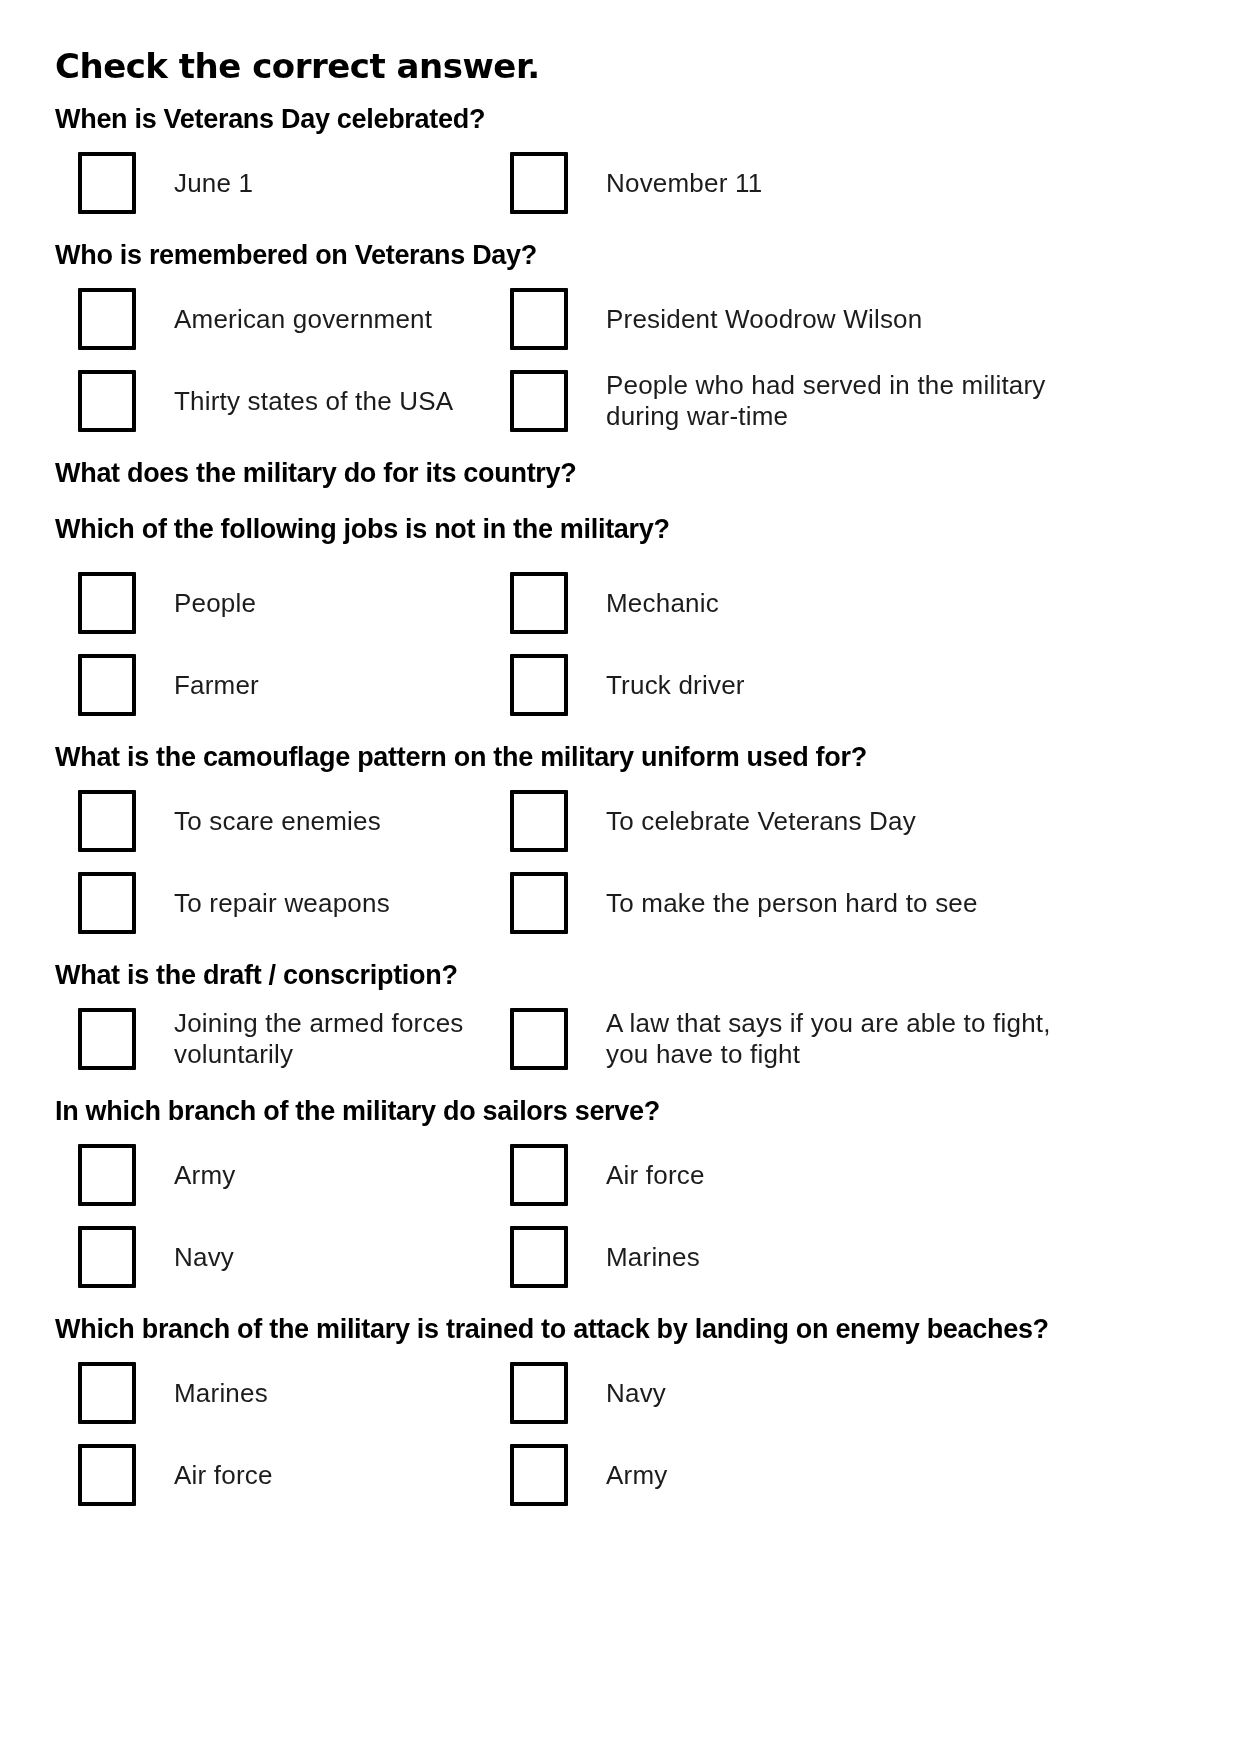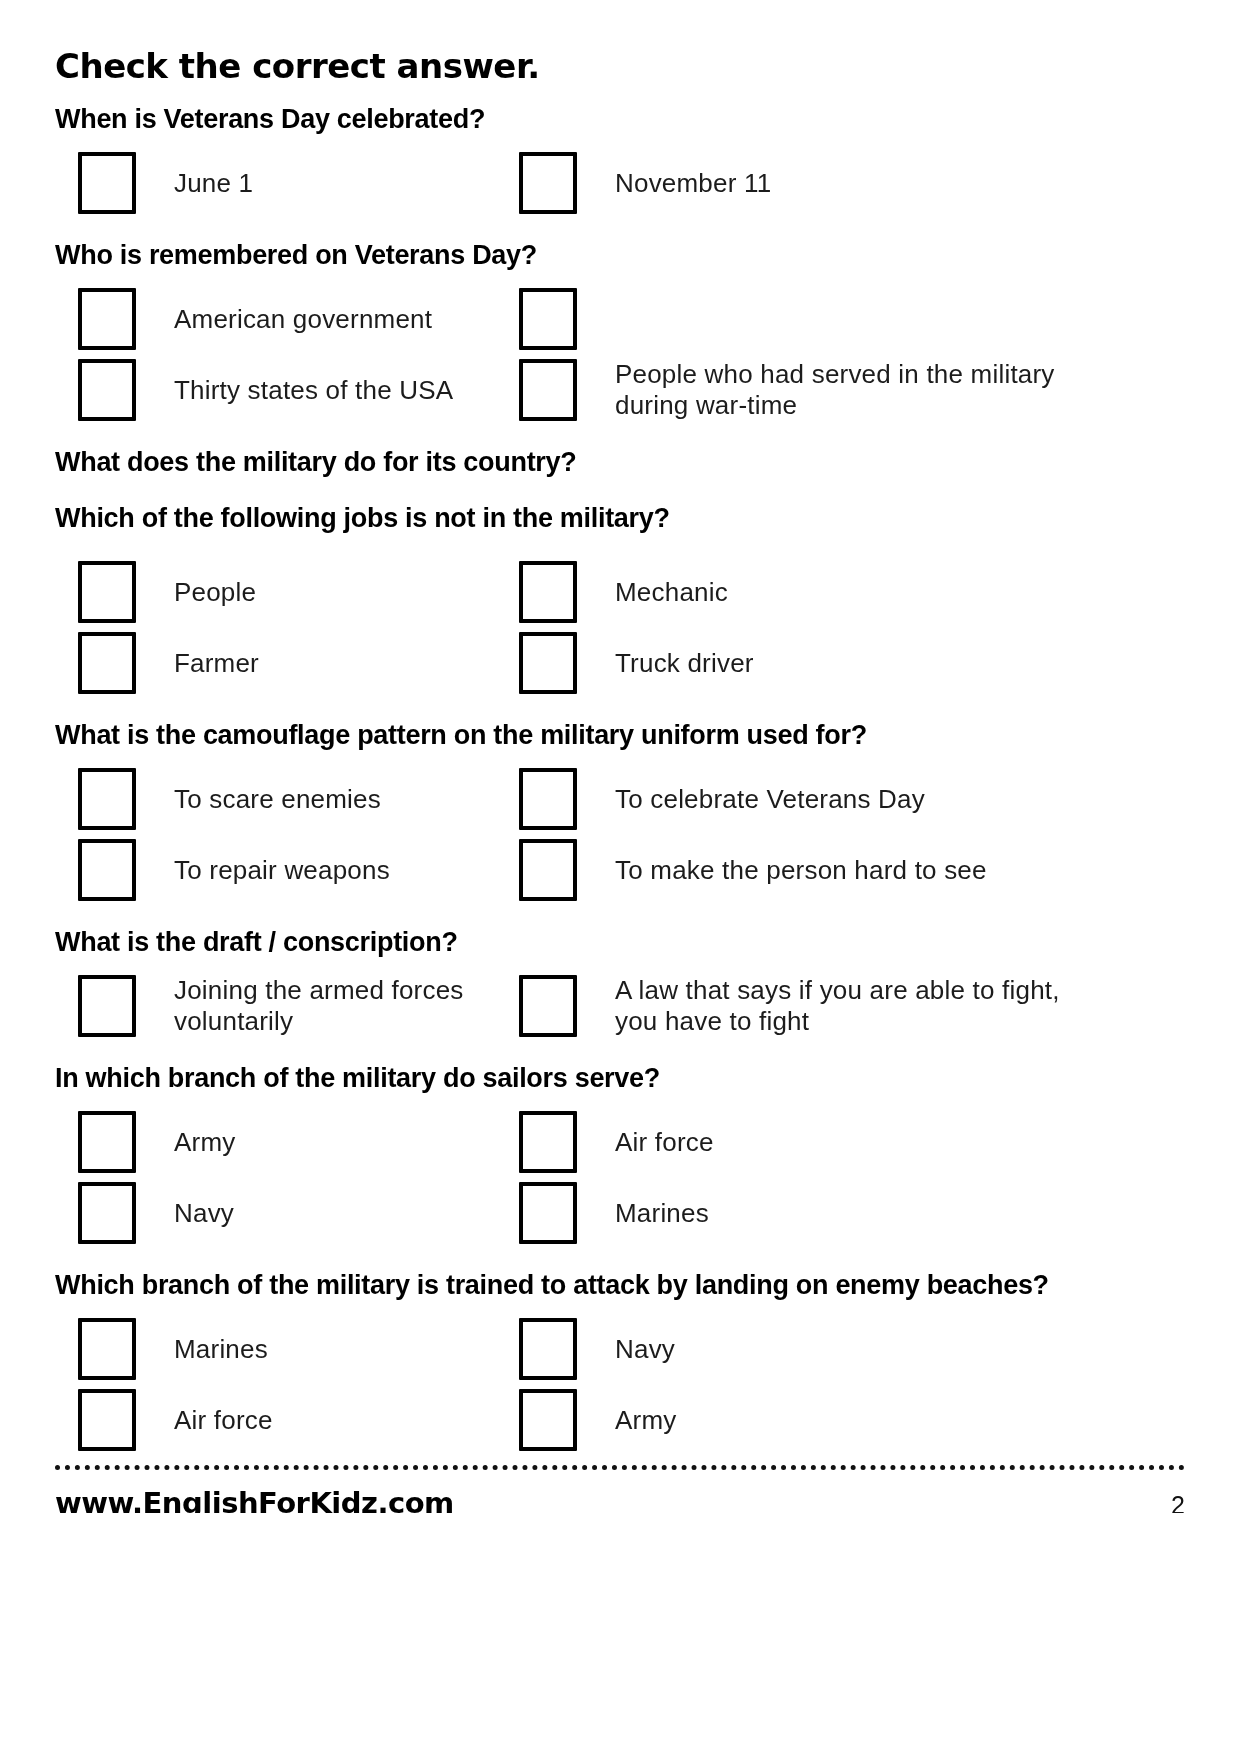--- a/index.html
+++ b/index.html
@@ -39,21 +39,20 @@
     letter-spacing: -0.3px;
     color: #000;
   }
   .question:nth-of-type(4) .q-text { margin-bottom: 28px; }
   .options {
     margin-left: 23px;
     display: grid;
     grid-template-columns: 432px auto;
     row-gap: 20px;
     column-gap: 0;
-    gap: 9px;
   }
   .option {
     display: flex;
     align-items: center;
     min-height: 62px;
   }
   .checkbox {
     flex: 0 0 auto;
     box-sizing: border-box;
     width: 58px;
@@ -121,20 +120,21 @@
 
   <section class="question">
     <h2 class="q-text">Who is remembered on Veterans Day?</h2>
     <div class="options">
       <div class="option">
         <span class="checkbox"></span>
         <span class="option-label">American government</span>
       </div>
       <div class="option">
         <span class="checkbox"></span>
+        <span class="option-label">President Woodrow Wilson</span>
       </div>
       <div class="option">
         <span class="checkbox"></span>
         <span class="option-label">Thirty states of the USA</span>
       </div>
       <div class="option">
         <span class="checkbox"></span>
         <span class="option-label">People who had served in the military
 during war-time</span>
       </div>

